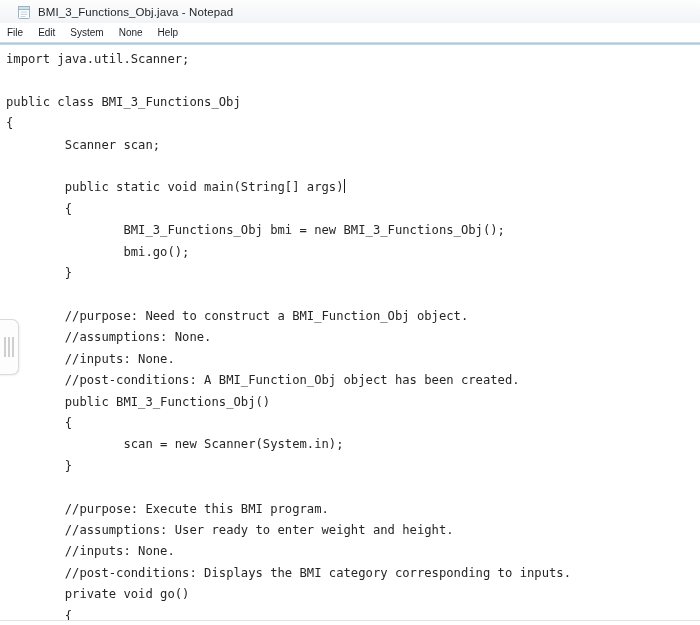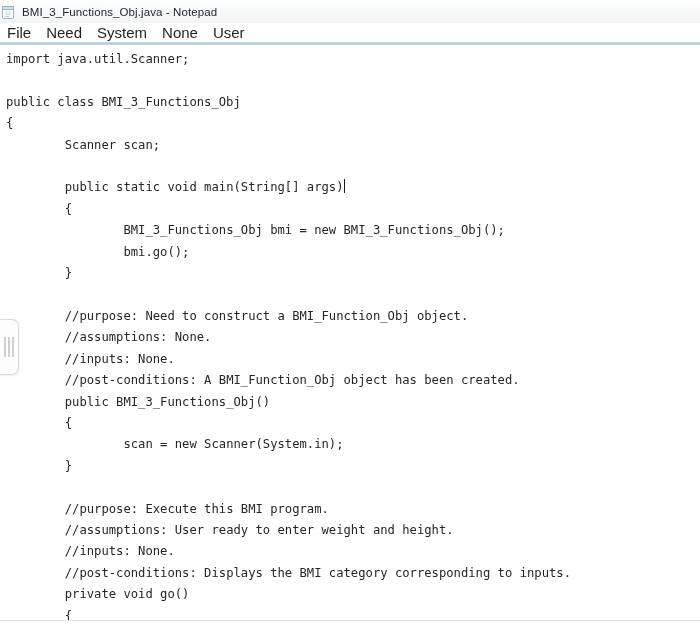--- a/index.html
+++ b/index.html
@@ -25,21 +25,21 @@
 
   
   .titlebar {
     position: absolute;
     left: 0; top: 0;
     width: 700px;
     height: 23px;
     background: linear-gradient(to bottom, #fdfdfd 0%, #f7f8f9 55%, #f2f3f5 100%);
     display: flex;
     align-items: center;
-    padding-left: 0;
+    padding-left: 16px;
     box-sizing: border-box;
   }
   .title-icon {
     width: 16px;
     height: 16px;
     position: relative;
     flex: 0 0 auto;
     margin-right: 6px;
     margin-top: 1px;
   }
@@ -56,21 +56,21 @@
     left: 0; top: 23px;
     width: 700px;
     height: 19px;
     background: #ffffff;
     display: flex;
     align-items: center;
     padding-left: 7px;
     box-sizing: border-box;
   }
   .menu-item {
-    font-size: 15px;
+    font-size: 10px;
     color: #1d2125;
     margin-right: 15px;
     white-space: nowrap;
     cursor: default;
   }
 
   
   .menu-rule {
     position: absolute;
     left: 0; top: 42px;
@@ -159,24 +159,24 @@
         <line x1="4.5" y1="8" x2="11.5" y2="8" stroke="#c2d2db" stroke-width="1"></line>
         <line x1="4.5" y1="10.3" x2="11.5" y2="10.3" stroke="#c2d2db" stroke-width="1"></line>
         <line x1="4.5" y1="12.6" x2="9.5" y2="12.6" stroke="#c2d2db" stroke-width="1"></line>
       </svg>
     </span>
     <span class="title-text">BMI_3_Functions_Obj.java - Notepad</span>
   </div>
 
   <div class="menubar">
     <span class="menu-item">File</span>
-    <span class="menu-item">Need</span>
+    <span class="menu-item">Edit</span>
     <span class="menu-item">System</span>
     <span class="menu-item">None</span>
-    <span class="menu-item">User</span>
+    <span class="menu-item">Help</span>
   </div>
 
   <div class="menu-rule"></div>
 
   <div class="textarea">
     <div class="code"><span>import java.util.Scanner;
 
 public class BMI_3_Functions_Obj
 {
 	Scanner scan;

